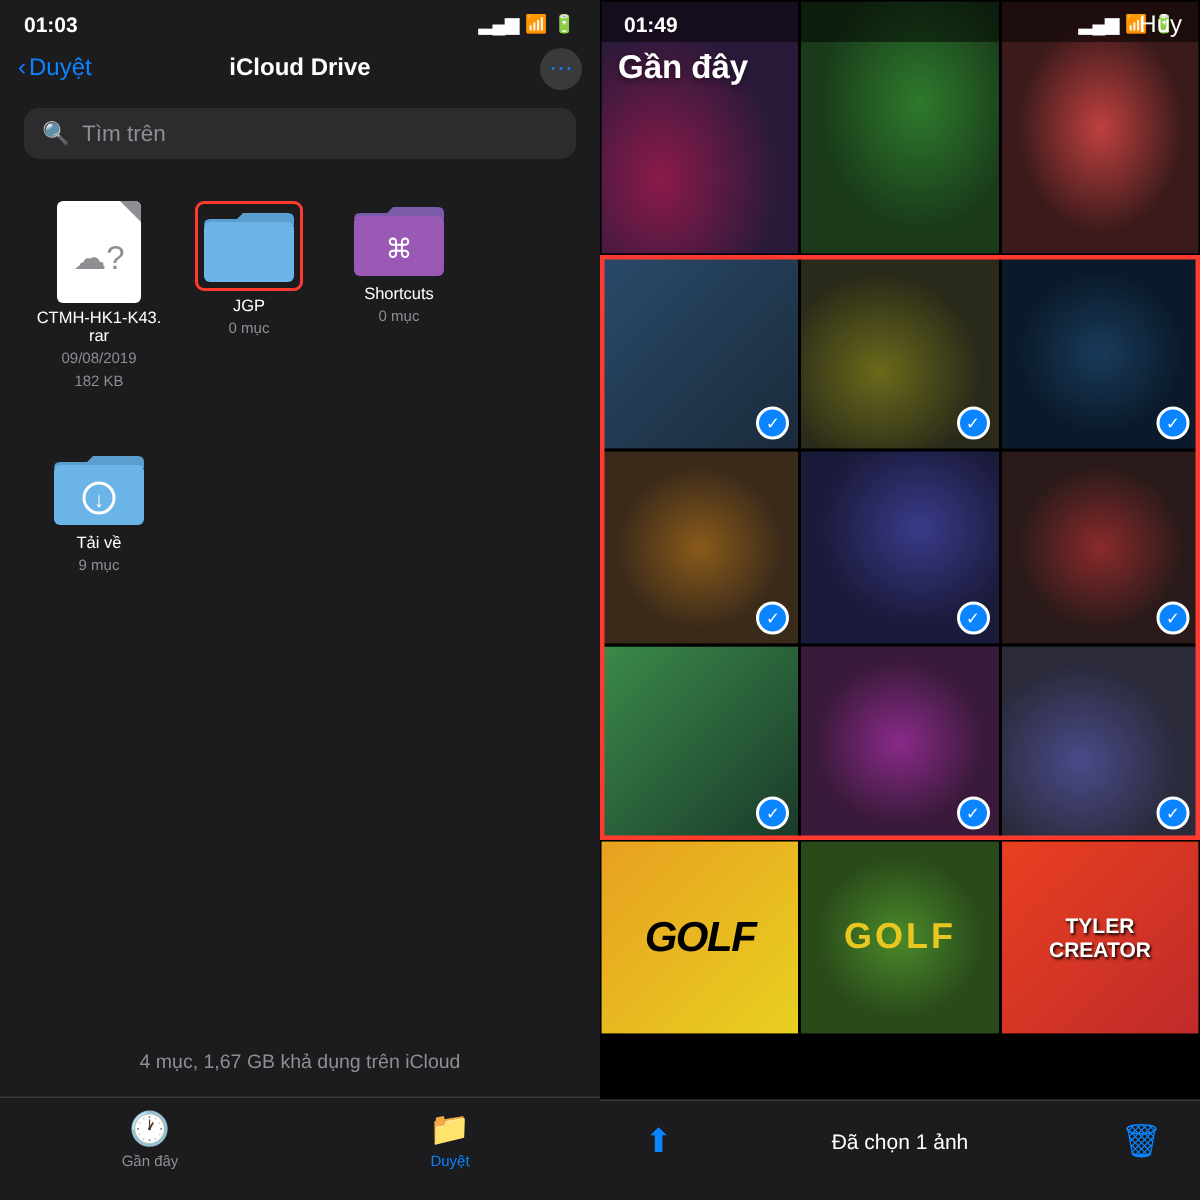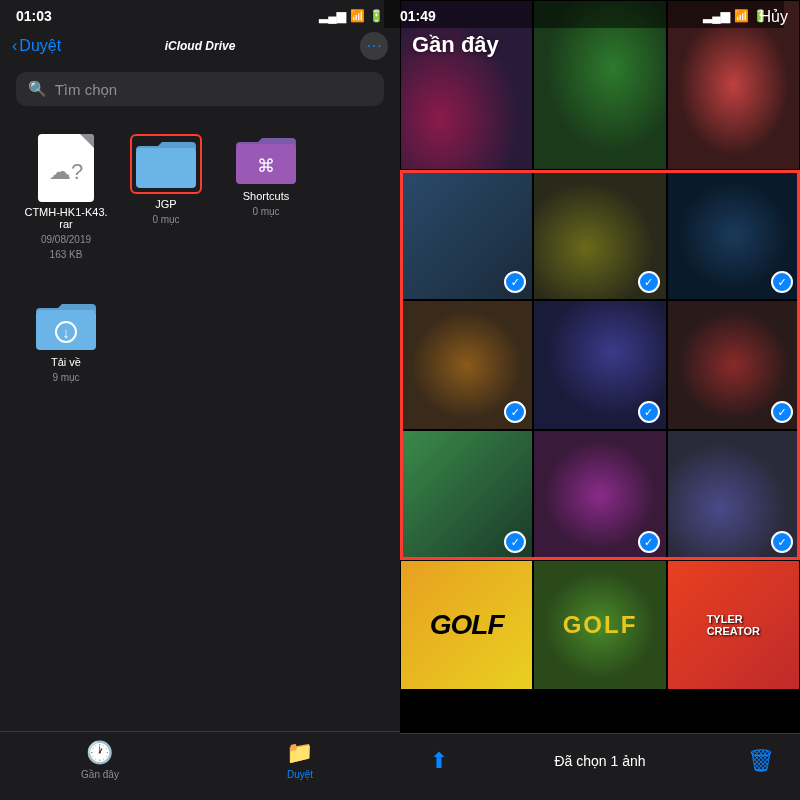--- a/index.html
+++ b/index.html
@@ -52,24 +52,23 @@
       color: #0a84ff;
       font-size: 16px;
       gap: 2px;
       cursor: pointer;
     }
 
     .nav-title {
       position: absolute;
       left: 50%;
       transform: translateX(-50%);
-      font-size: 12px;
+      font-size: 16px;
       font-weight: 600;
       color: #fff;
-      font-style: italic;
     }
 
     .nav-more {
       margin-left: auto;
       width: 28px;
       height: 28px;
       border-radius: 50%;
       background: #3a3a3c;
       display: flex;
       align-items: center;
@@ -228,21 +227,21 @@
       display: flex;
       justify-content: space-between;
       align-items: center;
       padding: 8px 16px 4px;
       font-size: 14px;
       font-weight: 600;
       color: #fff;
       background: rgba(0,0,0,0.5);
       position: absolute;
       width: 400px;
-      right: 16px;
+      right: 0;
       top: 0;
       z-index: 10;
     }
 
     .right-panel-relative {
       position: relative;
       flex: 1;
       display: flex;
       flex-direction: column;
     }
@@ -388,36 +387,36 @@
       <span>Duyệt</span>
     </div>
     <span class="nav-title">iCloud Drive</span>
     <div class="nav-more">
       <span>···</span>
     </div>
   </div>
 
   <div class="search-bar">
     <span>🔍</span>
-    <span style="color:#8e8e93;">Tìm chọn</span>
+    <span style="color:#8e8e93;">Tìm trên</span>
   </div>
 
   <div class="files-grid">
 
     <div class="file-item">
       <div class="file-icon-wrapper">
         <div class="rar-icon">
           <div class="rar-icon-inner">
             <span class="cloud-symbol">☁?</span>
           </div>
         </div>
       </div>
       <span class="file-name">CTMH-HK1-K43.rar</span>
       <span class="file-meta">09/08/2019</span>
-      <span class="file-meta">163 KB</span>
+      <span class="file-meta">182 KB</span>
     </div>
 
     <div class="file-item">
       <div class="file-icon-wrapper selected-border">
         <div class="folder-icon">
           <svg viewBox="0 0 64 52" xmlns="http://www.w3.org/2000/svg">
             <path class="folder-blue-dark" d="M2 12 Q2 8 6 8 L24 8 L28 4 L58 4 Q62 4 62 8 L62 12 Z"></path>
             <rect class="folder-blue" x="2" y="10" width="60" height="40" rx="4" ry="4"></rect>
           </svg>
         </div>
@@ -452,20 +451,23 @@
         </div>
       </div>
       <span class="file-name">Tải về</span>
       <span class="file-meta">9 mục</span>
     </div>
 
   </div>
 
   <div class="spacer"></div>
 
+  <div class="storage-info">
+    <span>4 mục, 1,67 GB khả dụng trên iCloud</span>
+  </div>
 
   <div class="tab-bar-left">
     <div class="tab-item">
       <span class="tab-icon">🕐</span>
       <span>Gần đây</span>
     </div>
     <div class="tab-item active">
       <span class="tab-icon">📁</span>
       <span>Duyệt</span>
     </div>
@@ -562,21 +564,21 @@
               <span style="font-size:28px;font-weight:900;color:#000;font-style:italic;letter-spacing:-1px;">GOLF</span>
             </div>
           </div>
           <div class="photo-cell">
             <div class="photo-bg p14" style="display:flex;align-items:center;justify-content:center;">
               <span style="font-size:24px;font-weight:900;color:#e8c820;letter-spacing:2px;">GOLF</span>
             </div>
           </div>
           <div class="photo-cell">
             <div class="photo-bg p15" style="display:flex;align-items:center;justify-content:center;">
-              <span style="font-size:11px;font-weight:900;color:#fff;text-align:left;text-shadow:1px 1px 2px #000;">TYLER<br>CREATOR</span>
+              <span style="font-size:14px;font-weight:900;color:#fff;text-align:center;text-shadow:1px 1px 2px #000;">TYLER<br>CREATOR</span>
             </div>
           </div>
         </div>
 
       </div>
     </div>
 
     <div class="bottom-bar-right">
       <div class="share-icon-btn">
         <span>⬆</span>

